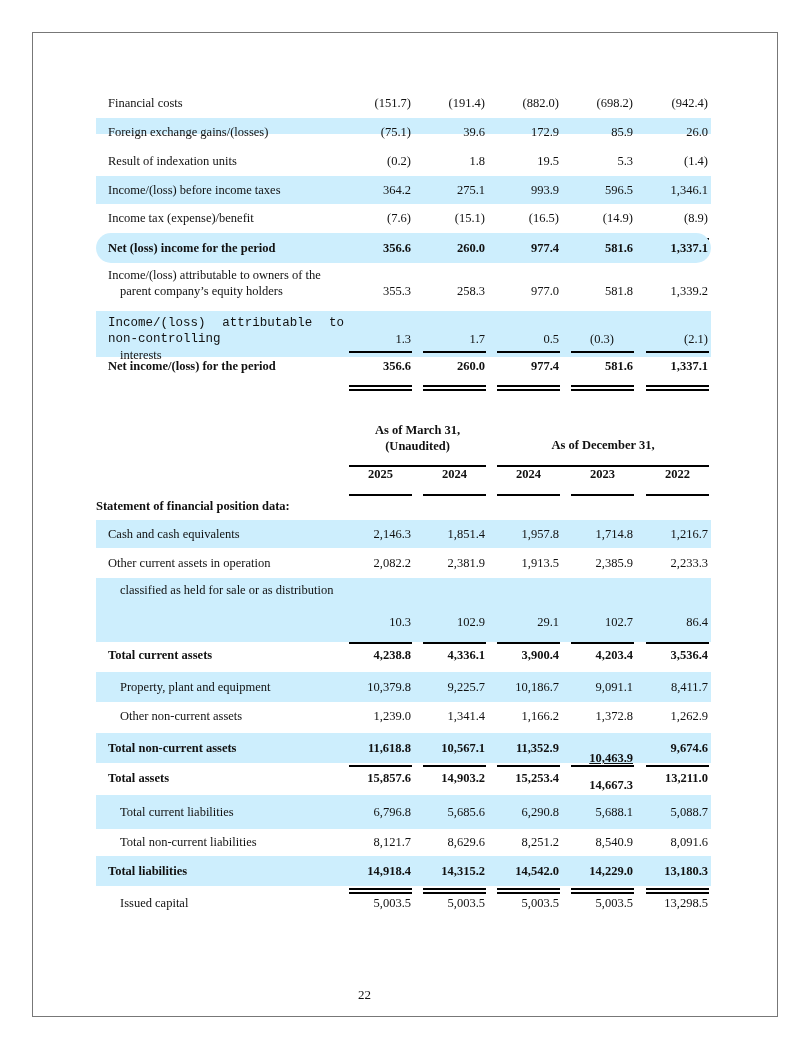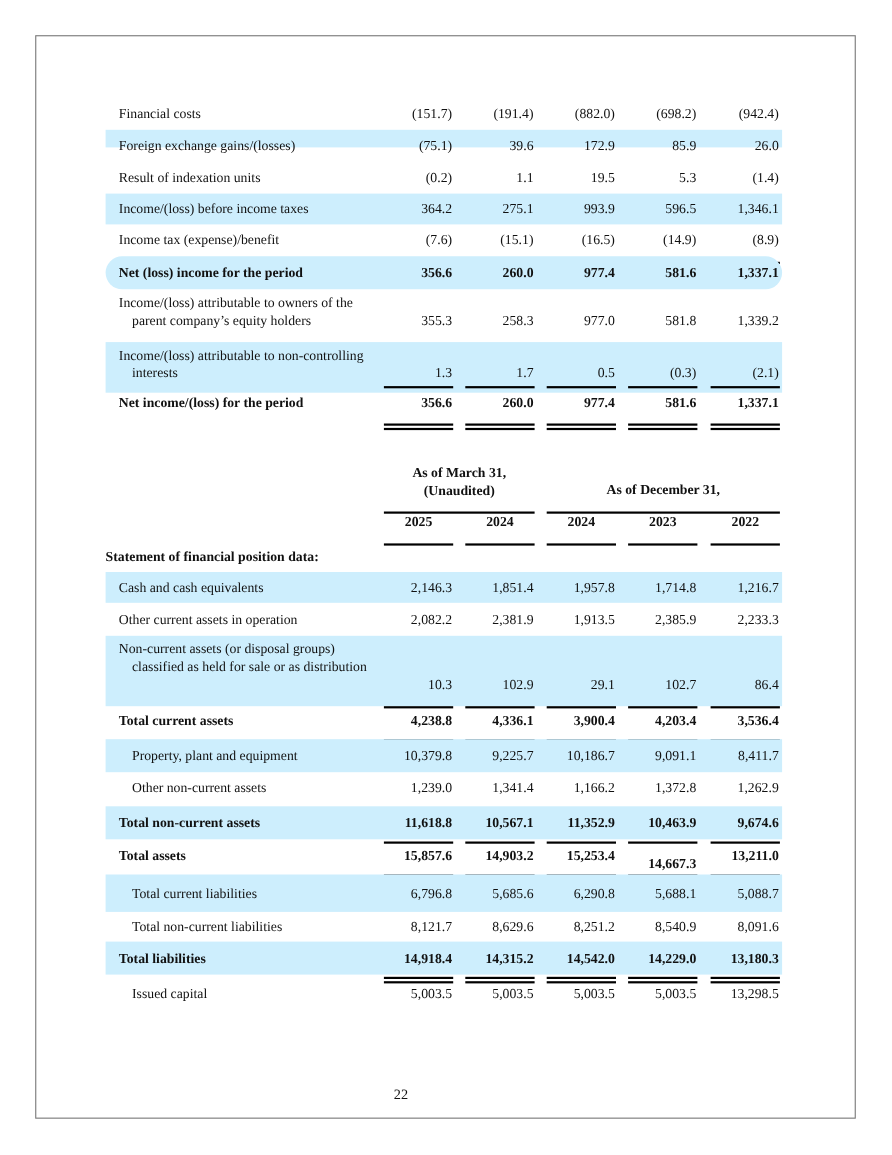--- a/index.html
+++ b/index.html
@@ -38,21 +38,21 @@
       <div class="label" style="top: 6px;">Foreign exchange gains/(losses)</div>
       <div class="v c0" style="top: 6px;">(75.1)</div>
       <div class="v c1" style="top: 6px;">39.6</div>
       <div class="v c2" style="top: 6px;">172.9</div>
       <div class="v c3" style="top: 6px;">85.9</div>
       <div class="v c4" style="top: 6px;">26.0</div>
     </div>
     <div class="row" style="top: 147px; height: 28px;">
       <div class="label" style="top: 6px;">Result of indexation units</div>
       <div class="v c0" style="top: 6px;">(0.2)</div>
-      <div class="v c1" style="top: 6px;">1.1</div>
+      <div class="v c1" style="top: 6px;">1.8</div>
       <div class="v c2" style="top: 6px;">19.5</div>
       <div class="v c3" style="top: 6px;">5.3</div>
       <div class="v c4" style="top: 6px;">(1.4)</div>
     </div>
     <div class="row hl" style="top: 176px; height: 28px;">
       <div class="label" style="top: 6px;">Income/(loss) before income taxes</div>
       <div class="v c0" style="top: 6px;">364.2</div>
       <div class="v c1" style="top: 6px;">275.1</div>
       <div class="v c2" style="top: 6px;">993.9</div>
       <div class="v c3" style="top: 6px;">596.5</div>
@@ -85,27 +85,27 @@
         <span class="cont">parent company’s equity holders</span>
       </div>
       <div class="v c0" style="top: 20px;">355.3</div>
       <div class="v c1" style="top: 20px;">258.3</div>
       <div class="v c2" style="top: 20px;">977.0</div>
       <div class="v c3" style="top: 20px;">581.8</div>
       <div class="v c4" style="top: 20px;">1,339.2</div>
     </div>
     <div class="row hl" style="top: 311px; height: 46px;">
       <div class="label wrap" style="top: 4px;">
-        <span style="display: block;">Income/(loss) attributable to non-controlling</span>
+        <span style="display: block; font-family: Liberation Mono, monospace;">Income/(loss) attributable to non-controlling</span>
         <span class="cont">interests</span>
       </div>
       <div class="v c0" style="top: 20px;">1.3</div>
       <div class="v c1" style="top: 20px;">1.7</div>
       <div class="v c2" style="top: 20px;">0.5</div>
-      <div class="v c3" style="top: 20px;">(0.3)</div>
+      <div class="v c3" style="top: 20px; text-align: center;">(0.3)</div>
       <div class="v c4" style="top: 20px;">(2.1)</div>
     </div>
     <div class="rule r0" style="top: 351px;"></div>
     <div class="rule r1" style="top: 351px;"></div>
     <div class="rule r2" style="top: 351px;"></div>
     <div class="rule r3" style="top: 351px;"></div>
     <div class="rule r4" style="top: 351px;"></div>
     <div class="row" style="top: 352px; height: 28px;">
       <div class="label b" style="top: 6px;">Net income/(loss) for the period</div>
       <div class="v c0 b" style="top: 6px;">356.6</div>
@@ -148,21 +148,20 @@
     <div class="row" style="top: 548px; height: 30px;">
       <div class="label" style="top: 7px;">Other current assets in operation</div>
       <div class="v c0" style="top: 7px;">2,082.2</div>
       <div class="v c1" style="top: 7px;">2,381.9</div>
       <div class="v c2" style="top: 7px;">1,913.5</div>
       <div class="v c3" style="top: 7px;">2,385.9</div>
       <div class="v c4" style="top: 7px;">2,233.3</div>
     </div>
     <div class="row hl" style="top: 578px; height: 64px;">
       <div class="label wrap" style="top: 4px;">
-        <span style="display: block;">Non-current assets (or disposal groups)</span>
         <span class="cont">classified as held for sale or as distribution</span>
       </div>
       <div class="v c0" style="top: 36px;">10.3</div>
       <div class="v c1" style="top: 36px;">102.9</div>
       <div class="v c2" style="top: 36px;">29.1</div>
       <div class="v c3" style="top: 36px;">102.7</div>
       <div class="v c4" style="top: 36px;">86.4</div>
     </div>
     <div class="rule r0" style="top: 642px;"></div>
     <div class="rule r1" style="top: 642px;"></div>
@@ -201,21 +200,21 @@
     <div class="rule r0" style="top: 735px;"></div>
     <div class="rule r1" style="top: 735px;"></div>
     <div class="rule r2" style="top: 735px;"></div>
     <div class="rule r3" style="top: 735px;"></div>
     <div class="rule r4" style="top: 735px;"></div>
     <div class="row hl" style="top: 733px; height: 30px;">
       <div class="label b" style="top: 7px;">Total non-current assets</div>
       <div class="v c0 b" style="top: 7px;">11,618.8</div>
       <div class="v c1 b" style="top: 7px;">10,567.1</div>
       <div class="v c2 b" style="top: 7px;">11,352.9</div>
-      <div class="v c3 b" style="top: 7px;">10,463.9</div>
+      <div class="v c3 b" style="top: 17px; text-decoration: underline;">10,463.9</div>
       <div class="v c4 b" style="top: 7px;">9,674.6</div>
     </div>
     <div class="rule r0" style="top: 765px;"></div>
     <div class="rule r1" style="top: 765px;"></div>
     <div class="rule r2" style="top: 765px;"></div>
     <div class="rule r3" style="top: 765px;"></div>
     <div class="rule r4" style="top: 765px;"></div>
     <div class="row" style="top: 763px; height: 30px;">
       <div class="label b" style="top: 7px;">Total assets</div>
       <div class="v c0 b" style="top: 7px;">15,857.6</div>

